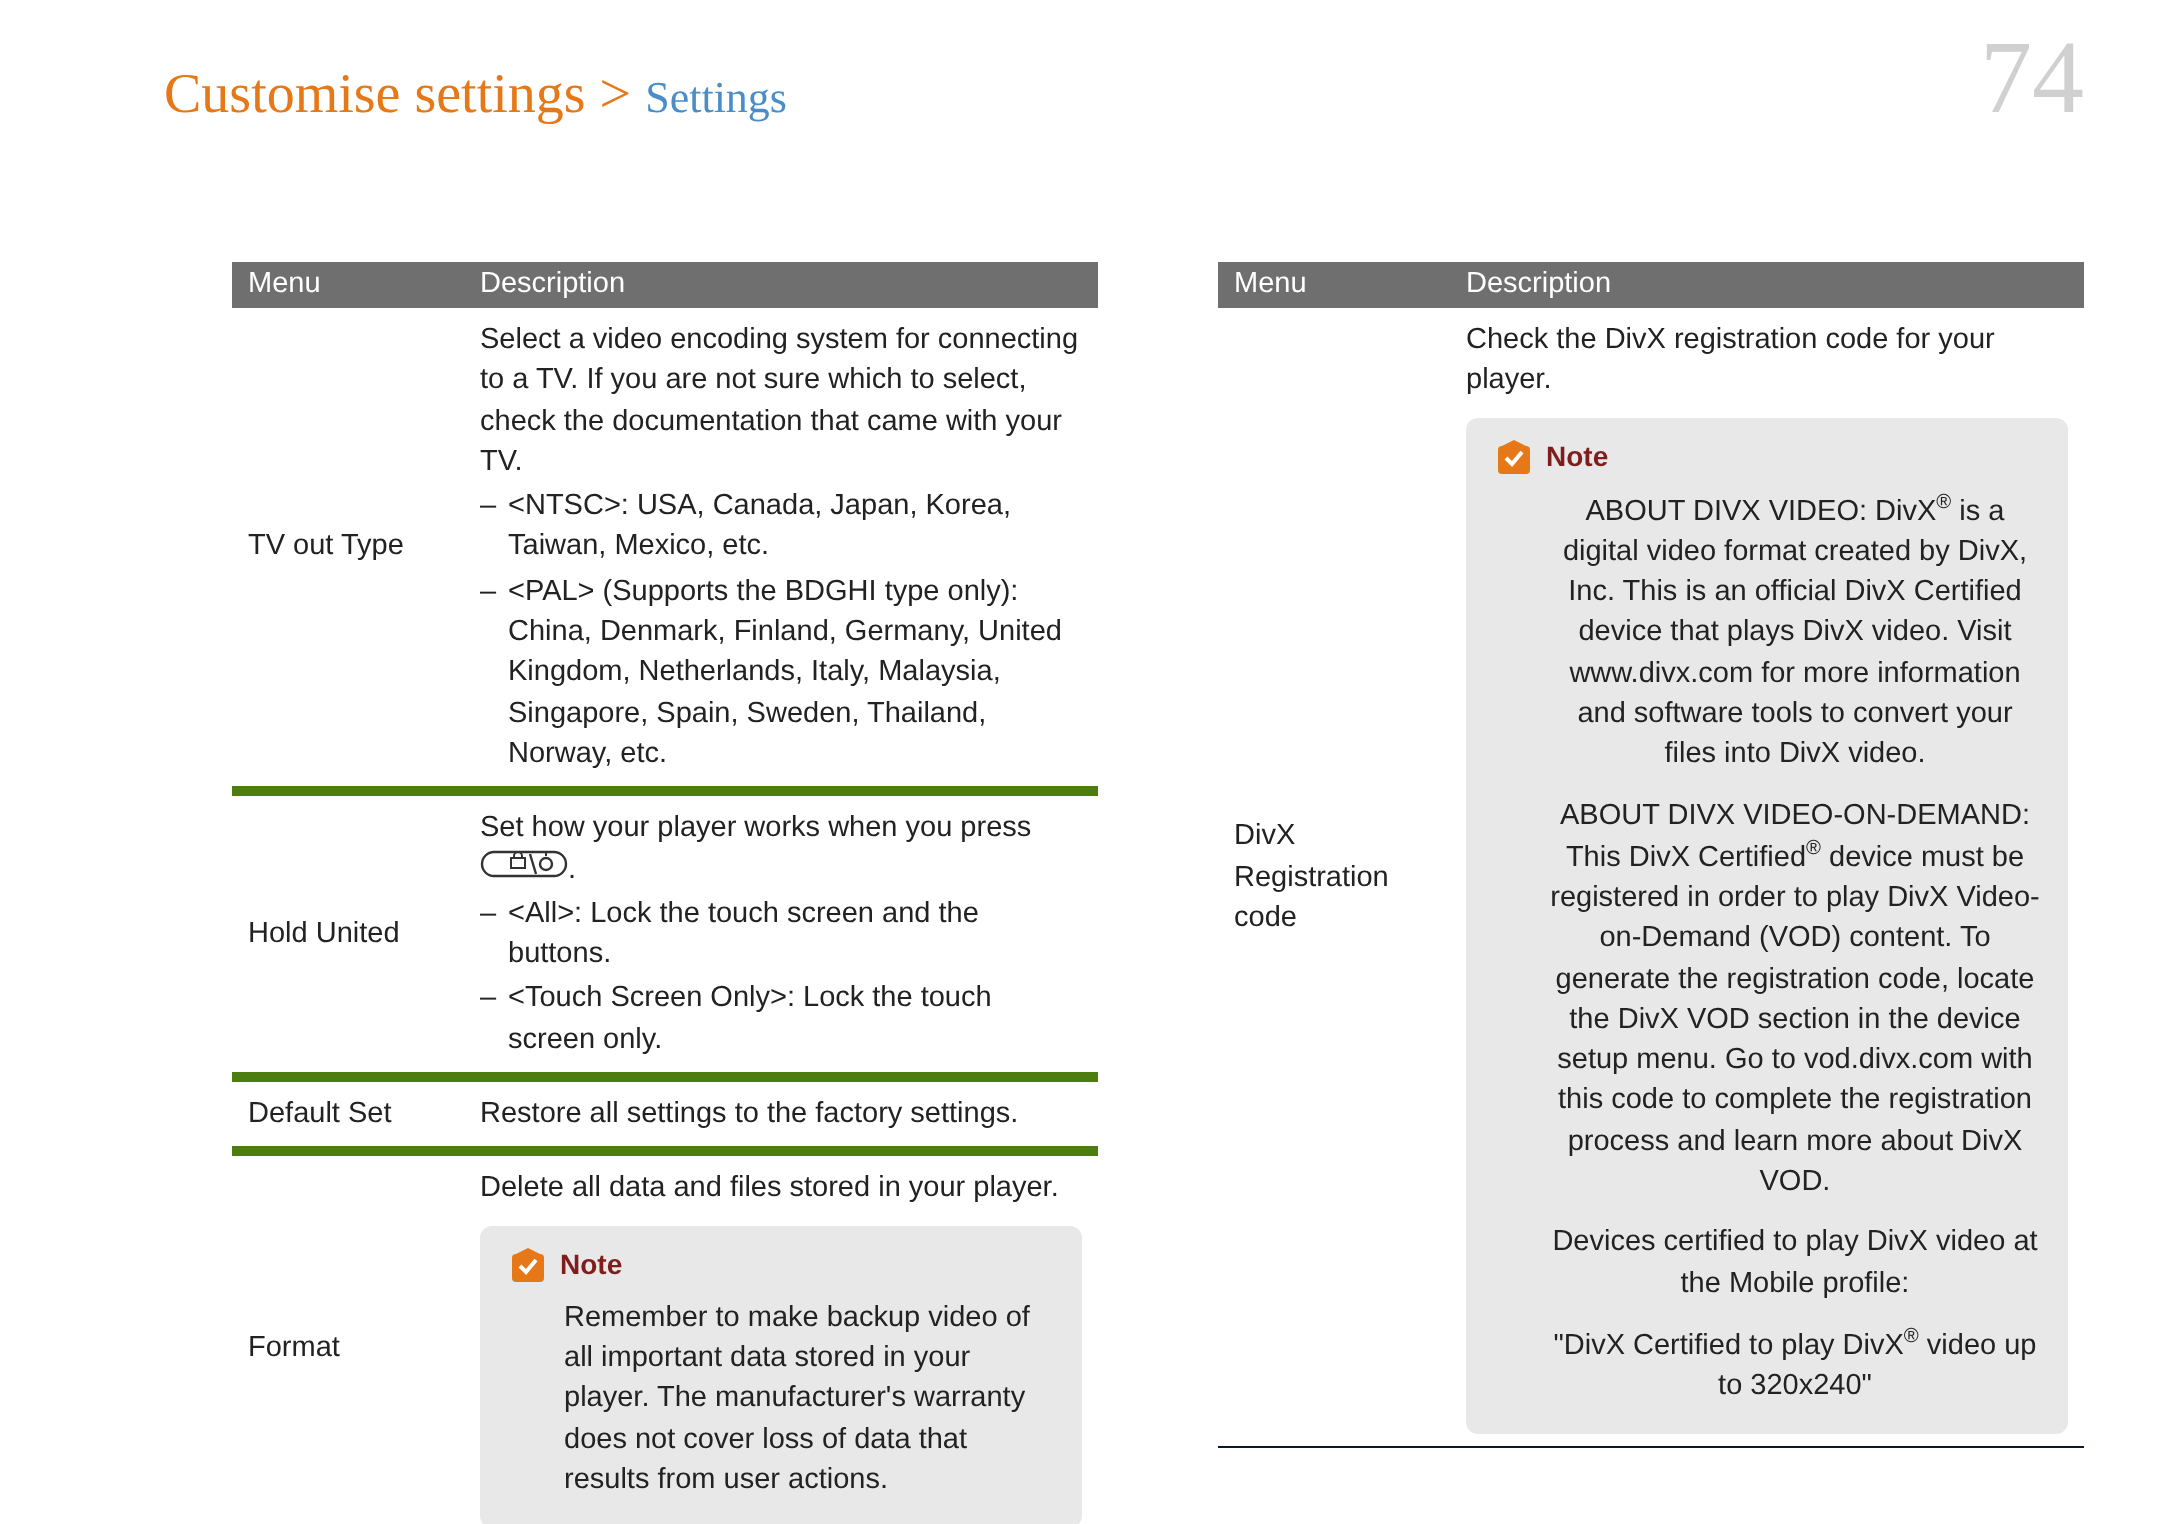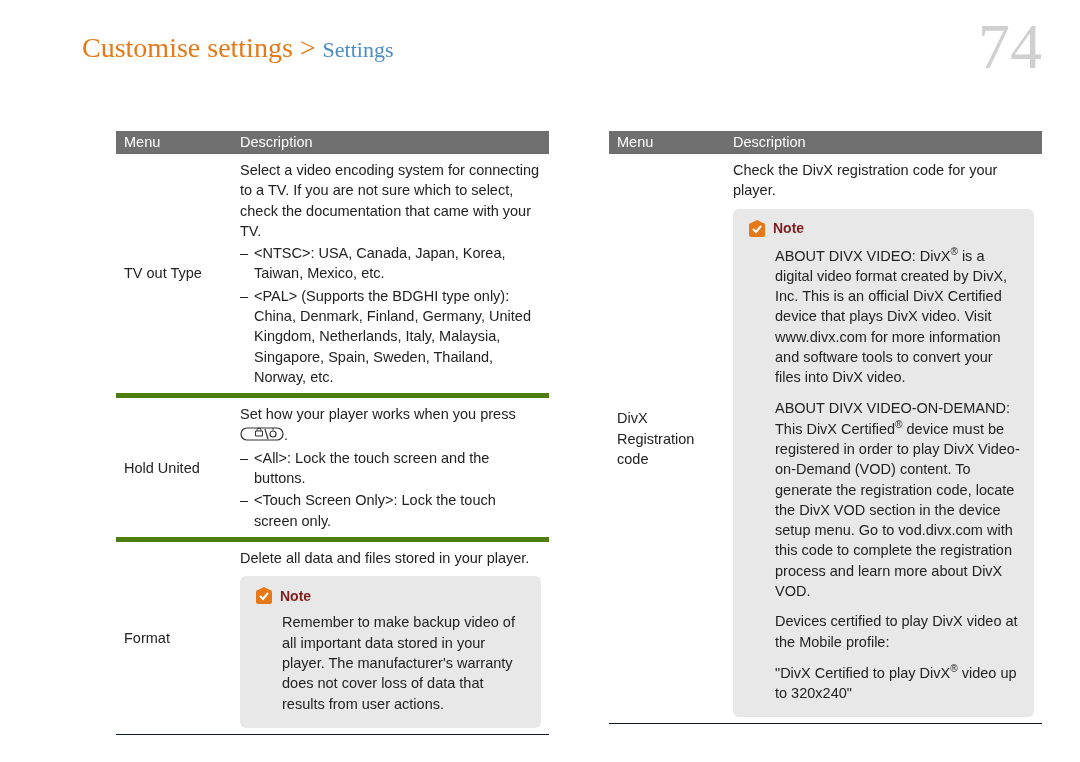--- a/index.html
+++ b/index.html
@@ -23,21 +23,21 @@
   }
   .header-sub {
     color: #4a8dc8;
     font-size: 22px;
   }
   .page-number {
     position: absolute;
     top: 10px;
     right: 38px;
     font-family: Georgia, serif;
-    font-size: 64px;
+    font-size: 52px;
     color: #d0d0d0;
     font-weight: 300;
   }
   .content {
     display: flex;
     padding: 55px 38px 0 116px;
     gap: 60px;
   }
   .column {
     flex: 1;
@@ -106,20 +106,21 @@
     color: #7f1d1d;
     font-weight: bold;
     font-size: 14px;
   }
   .note-body {
     padding-left: 28px;
     line-height: 1.4;
   }
   .note-body p {
     margin: 0 0 10px 0;
+    text-align: center;
   }
   .note-body p:last-child { margin-bottom: 0; }
   .hold-icon {
     display: inline-block;
     vertical-align: middle;
   }
   .sup { font-size: 0.7em; vertical-align: super; }
 </style>
 </head>
 <body>
@@ -169,20 +170,24 @@
             </div>
             <div class="bullet-item">
               <span class="bullet-dash">–</span>
               <span class="bullet-text">&lt;All&gt;: Lock the touch screen and the buttons.</span>
             </div>
             <div class="bullet-item">
               <span class="bullet-dash">–</span>
               <span class="bullet-text">&lt;Touch Screen Only&gt;: Lock the touch screen only.</span>
             </div>
           </td>
+        </tr>
+        <tr>
+          <td class="menu-cell">Default Set</td>
+          <td>Restore all settings to the factory settings.</td>
         </tr>
         <tr>
           <td class="menu-cell">Format</td>
           <td>
             <div>Delete all data and files stored in your player.</div>
             <div class="note-box">
               <div class="note-header">
                 <span class="note-icon">
                   <svg width="20" height="20" viewBox="0 0 20 20">
                       <rect x="2" y="4" width="16" height="14" rx="2" fill="#e67817"></rect>

